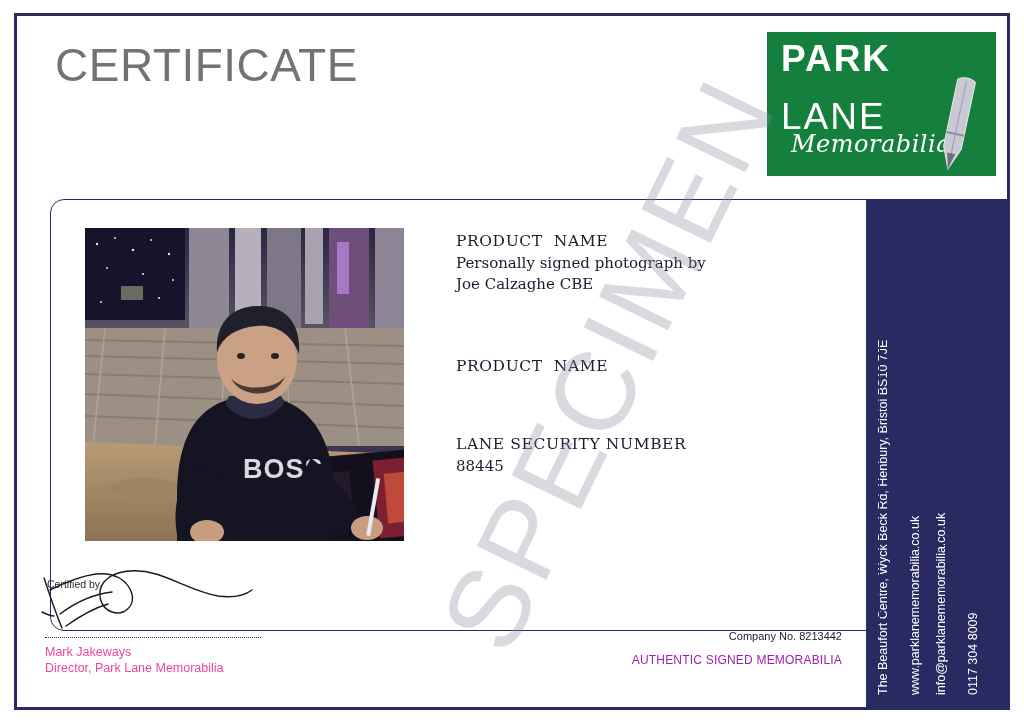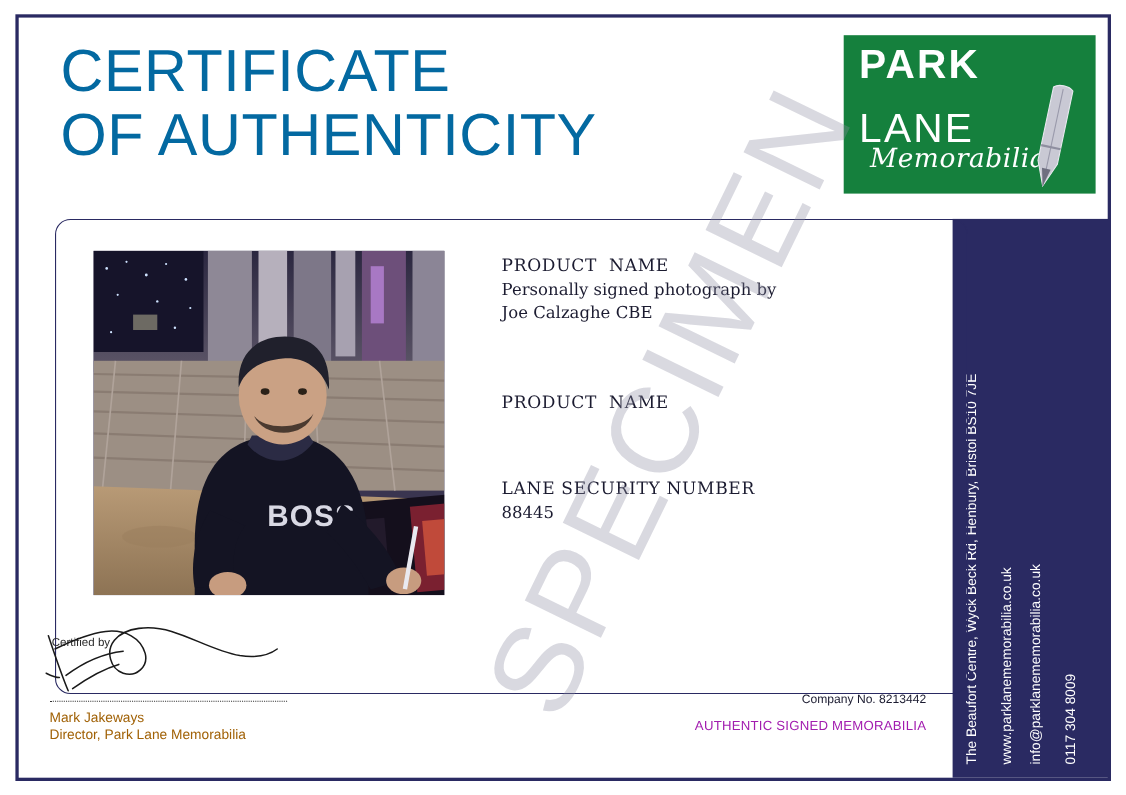--- a/index.html
+++ b/index.html
@@ -28,22 +28,22 @@
     box-sizing: border-box;
     background: #ffffff;
   }
   
   .cert-title {
     position: absolute;
     left: 55px;
     top: 36px;
     font-family: "Liberation Sans", sans-serif;
     font-weight: 300;
-    color: #0369a1;
-    font-size: 54px;
+    color: #737373;
+    font-size: 46px;
     line-height: 58px;
     letter-spacing: 0.5px;
   }
   .cert-title .line {
     display: block;
     white-space: nowrap;
   }
   
   .logo-block {
     position: absolute;
@@ -182,21 +182,21 @@
     top: 637px;
     width: 216px;
     border-top: 1px dotted #333;
   }
   .signer {
     position: absolute;
     left: 45px;
     top: 644px;
     font-size: 12.5px;
     line-height: 16px;
-    color: #a16207;
+    color: #ec4899;
     font-family: "Liberation Sans", sans-serif;
     white-space: pre-line;
   }
   .company-no {
     position: absolute;
     right: 182px;
     top: 630px;
     font-size: 11px;
     color: #1b1b30;
     font-family: "Liberation Sans", sans-serif;
@@ -235,21 +235,20 @@
 </style>
 </head>
 <body>
 
 <div id="page">
 
   <div class="outer-frame"></div>
 
   <div class="cert-title">
     <span class="line">CERTIFICATE</span>
-    <span class="line">OF AUTHENTICITY</span>
   </div>
 
   <div class="logo-block">
     <div class="logo-park">PARK</div>
     <div class="logo-lane">LANE</div>
     <div class="logo-memorabilia">Memorabilia</div>
     <div class="logo-pen">
       <svg viewBox="0 0 50 105" width="50" height="105">
         <g transform="rotate(12 25 52)">
           <path d="M16 6 C20 2 30 2 34 6 L34 74 L25 96 L16 74 Z" fill="#c9c9d4" stroke="#e8e8ef" stroke-width="1"></path>

